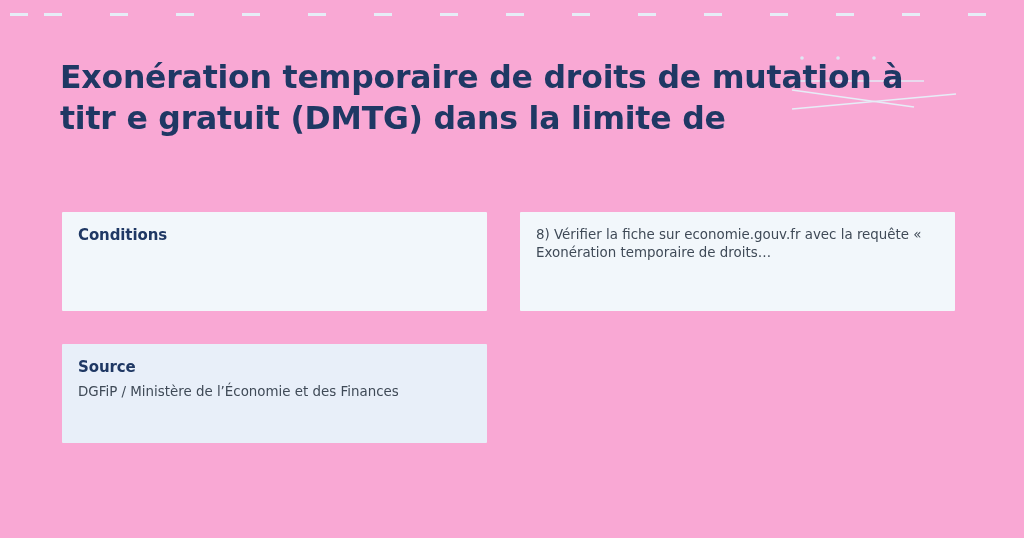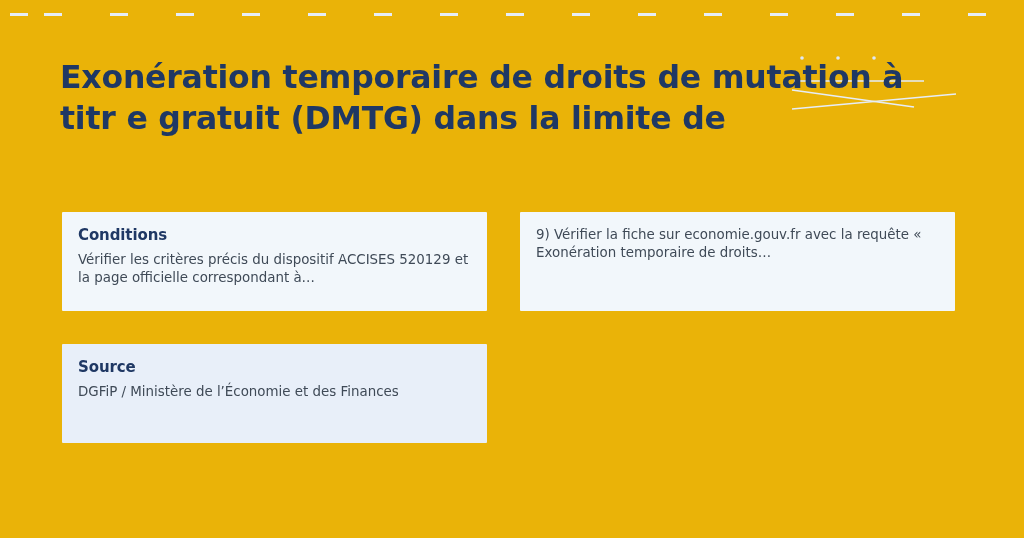--- a/index.html
+++ b/index.html
@@ -13,21 +13,21 @@
     position: relative;
     overflow: hidden;
     font-family: "DejaVu Sans", "Liberation Sans", sans-serif;
     -webkit-font-smoothing: antialiased;
   }
 
   
   .slide {
     position: absolute;
     inset: 0;
-    background: #eab308;
+    background: #f9a8d4;
   }
 
   
   .top-dashes {
     position: absolute;
     left: 0;
     top: 13px;
     width: 1024px;
     height: 3px;
     background-image: repeating-linear-gradient(
@@ -124,26 +124,25 @@
     </svg>
   </div>
 
   <h1 class="title">Exonération temporaire de droits de mutation à
 titr e gratuit (DMTG) dans la limite de</h1>
 
   <div class="cards">
 
     <div class="card tone-light">
       <div class="card-title">Conditions</div>
-      <p class="card-body">Vérifier les critères précis du dispositif ACCISES 520129 et la page officielle correspondant à…</p>
     </div>
 
 
     <div class="card tone-light">
-      <p class="card-body">9) Vérifier la fiche sur economie.gouv.fr avec la requête « Exonération temporaire de droits…</p>
+      <p class="card-body">8) Vérifier la fiche sur economie.gouv.fr avec la requête « Exonération temporaire de droits…</p>
     </div>
 
     <div class="card tone-deep">
       <div class="card-title">Source</div>
       <p class="card-body">DGFiP / Ministère de l’Économie et des Finances</p>
     </div>
 
   </div>
 </div>
 

